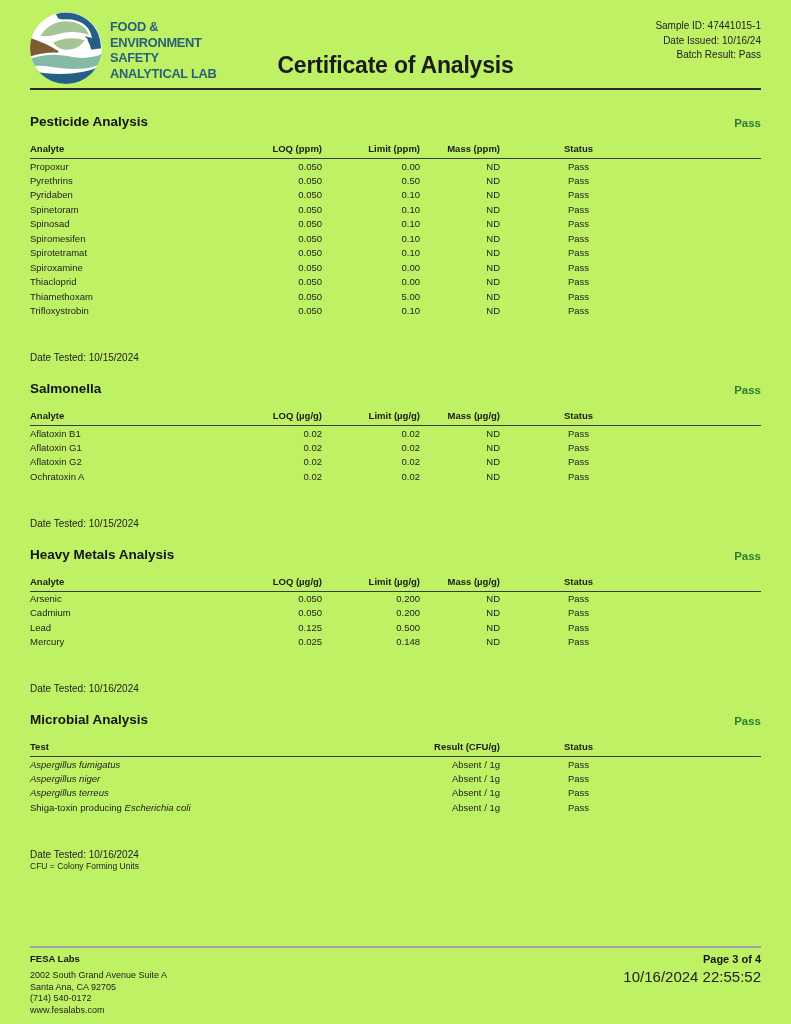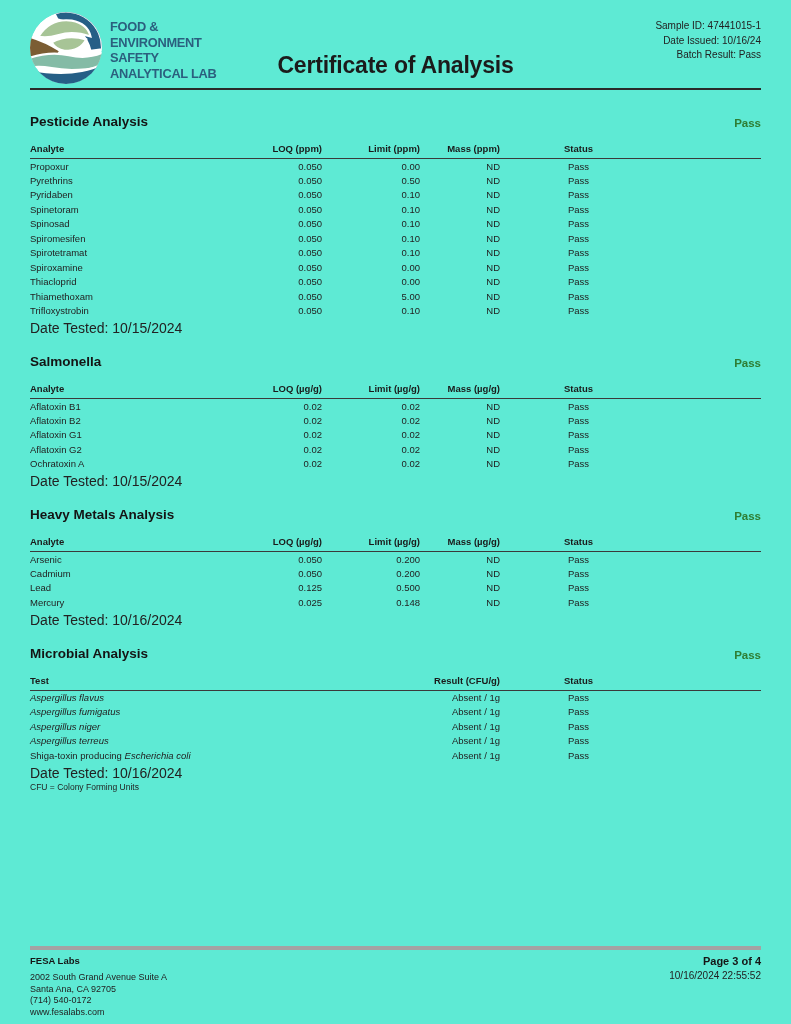--- a/index.html
+++ b/index.html
@@ -1,18 +1,18 @@
 <!DOCTYPE html>
 <html><head>
 <meta charset="utf-8">
 <style>
   * { margin:0; padding:0; box-sizing:border-box; }
   html,body { background:#ffffff; }
   body { font-family:"Liberation Sans","DejaVu Sans",sans-serif; color:#1f1f1f; }
-  .page { position:relative; width:791px; height:1024px; background:#5eead4; padding:0 30px; overflow:hidden; }
+  .page { position:relative; width:791px; height:1024px; background:#bef264; padding:0 30px; overflow:hidden; }
 
   
   .header { position:relative; height:107px; }
   .logo-wrap { position:absolute; left:0; top:12px; display:flex; align-items:flex-start; }
   .logo-circle { width:72px; height:72px; }
   .logo-text { margin-left:8px; margin-top:7px; color:#2b5f7e; font-weight:bold; font-size:13.5px;
                line-height:15.5px; letter-spacing:-0.3px; transform:scaleX(0.95); transform-origin:left top; }
   .title { position:absolute; left:0; right:0; top:52px; text-align:center;
            font-size:23px; font-weight:bold; color:#1b1b1b; letter-spacing:-0.2px; }
   .sample-info { position:absolute; right:0; top:19px; text-align:right; font-size:10px; line-height:14.5px; color:#222; }
@@ -24,31 +24,31 @@
   .report-section:first-of-type { margin-top:7px; }
   .sec-head { display:flex; justify-content:space-between; align-items:flex-end; }
   .sec-title { font-size:13.5px; font-weight:bold; color:#141414; }
   .sec-status { font-size:11.5px; font-weight:bold; color:#2e7d33; }
   table.sec-table { width:731px; border-collapse:collapse; table-layout:fixed; margin-top:12px; }
   .sec-table thead th { font-size:9.5px; font-weight:bold; color:#1a1a1a; padding:2px 0 4px;
                         border-bottom:1.5px solid #3a3a3a; }
   .sec-table td { font-size:9.5px; color:#222; height:14.5px; vertical-align:middle; padding:0; }
   .al { text-align:left; } .ar { text-align:right; } .ac { text-align:center; }
   .it { font-style:italic; }
-  .date-tested { margin-top:2px; font-size:14px; color:#222; }
+  .date-tested { margin-top:34px; font-size:10px; color:#222; }
   .sec-note { margin-top:1px; font-size:8.5px; color:#222; }
 
   
-  .footer { position:absolute; left:30px; right:30px; top:946px; border-top:4px solid #a3a3a3;
+  .footer { position:absolute; left:30px; right:30px; top:946px; border-top:2px solid #a3a3a3;
             padding-top:5px; display:flex; justify-content:space-between; }
   .footer-lab { font-size:9.5px; font-weight:bold; color:#151515; }
   .footer-addr { margin-top:6px; font-size:9px; line-height:11.5px; color:#222; }
   .footer-right { text-align:right; }
   .footer-page { font-size:11px; font-weight:bold; color:#151515; }
-  .footer-ts { margin-top:3px; font-size:10px; color:#222; }
+  .footer-ts { margin-top:3px; font-size:15px; color:#222; }
 </style>
 </head>
 <body>
 
 <div class="page">
 
   <div class="header">
     <div class="logo-wrap">
       <svg class="logo-circle" viewBox="0 0 100 100">
         <defs>
@@ -231,28 +231,20 @@
       <tbody>
             <tr>
               <td class="al">Aflatoxin B1</td>
               <td class="ar">0.02</td>
               <td class="ar">0.02</td>
               <td class="ar">ND</td>
               <td class="ac">Pass</td>
               <td class="al"></td>
             </tr>
             <tr>
-              <td class="al">Aflatoxin B2</td>
-              <td class="ar">0.02</td>
-              <td class="ar">0.02</td>
-              <td class="ar">ND</td>
-              <td class="ac">Pass</td>
-              <td class="al"></td>
-            </tr>
-            <tr>
               <td class="al">Aflatoxin G1</td>
               <td class="ar">0.02</td>
               <td class="ar">0.02</td>
               <td class="ar">ND</td>
               <td class="ac">Pass</td>
               <td class="al"></td>
             </tr>
             <tr>
               <td class="al">Aflatoxin G2</td>
               <td class="ar">0.02</td>
@@ -353,26 +345,20 @@
       <thead>
             <tr>
               <th class="al">Test</th>
               <th class="ar">Result (CFU/g)</th>
               <th class="ac">Status</th>
               <th class="al"></th>
             </tr>
           </thead>
       <tbody>
             <tr>
-              <td class="al"><span class="it">Aspergillus flavus</span></td>
-              <td class="ar">Absent / 1g</td>
-              <td class="ac">Pass</td>
-              <td class="al"></td>
-            </tr>
-            <tr>
               <td class="al"><span class="it">Aspergillus fumigatus</span></td>
               <td class="ar">Absent / 1g</td>
               <td class="ac">Pass</td>
               <td class="al"></td>
             </tr>
             <tr>
               <td class="al"><span class="it">Aspergillus niger</span></td>
               <td class="ar">Absent / 1g</td>
               <td class="ac">Pass</td>
               <td class="al"></td>

